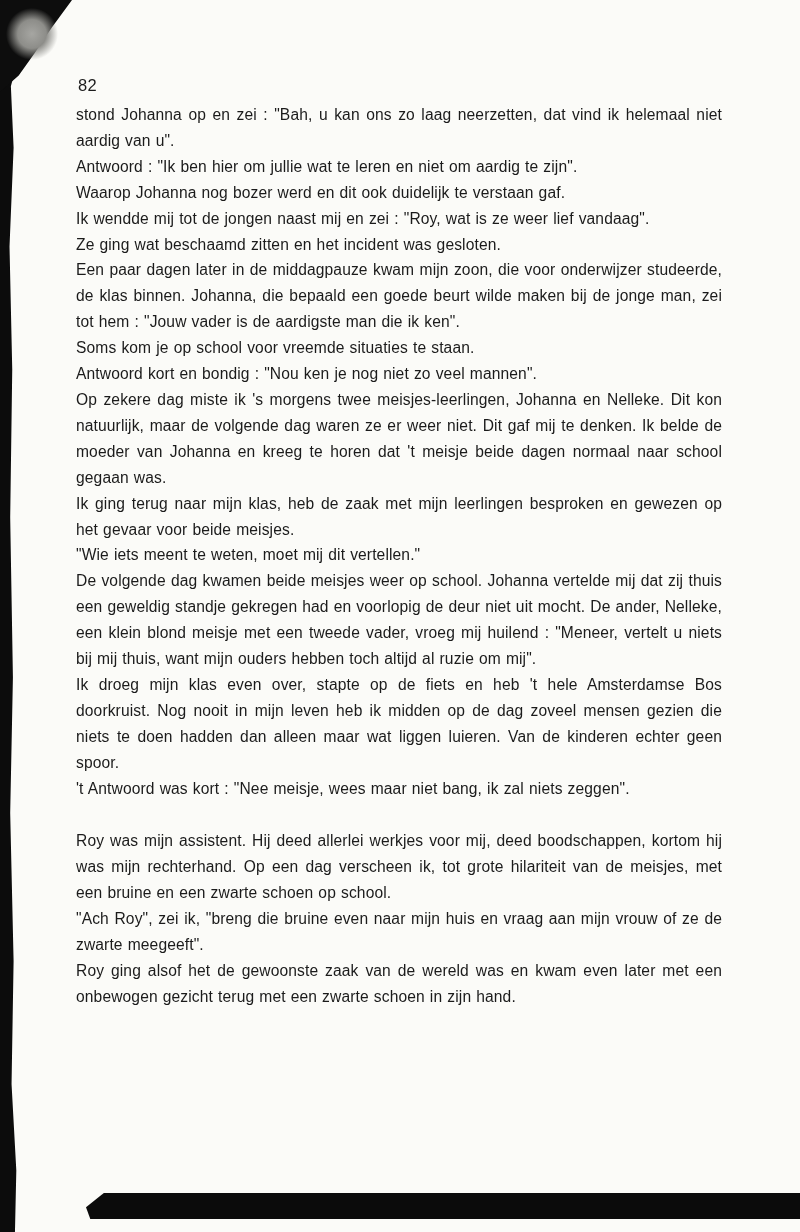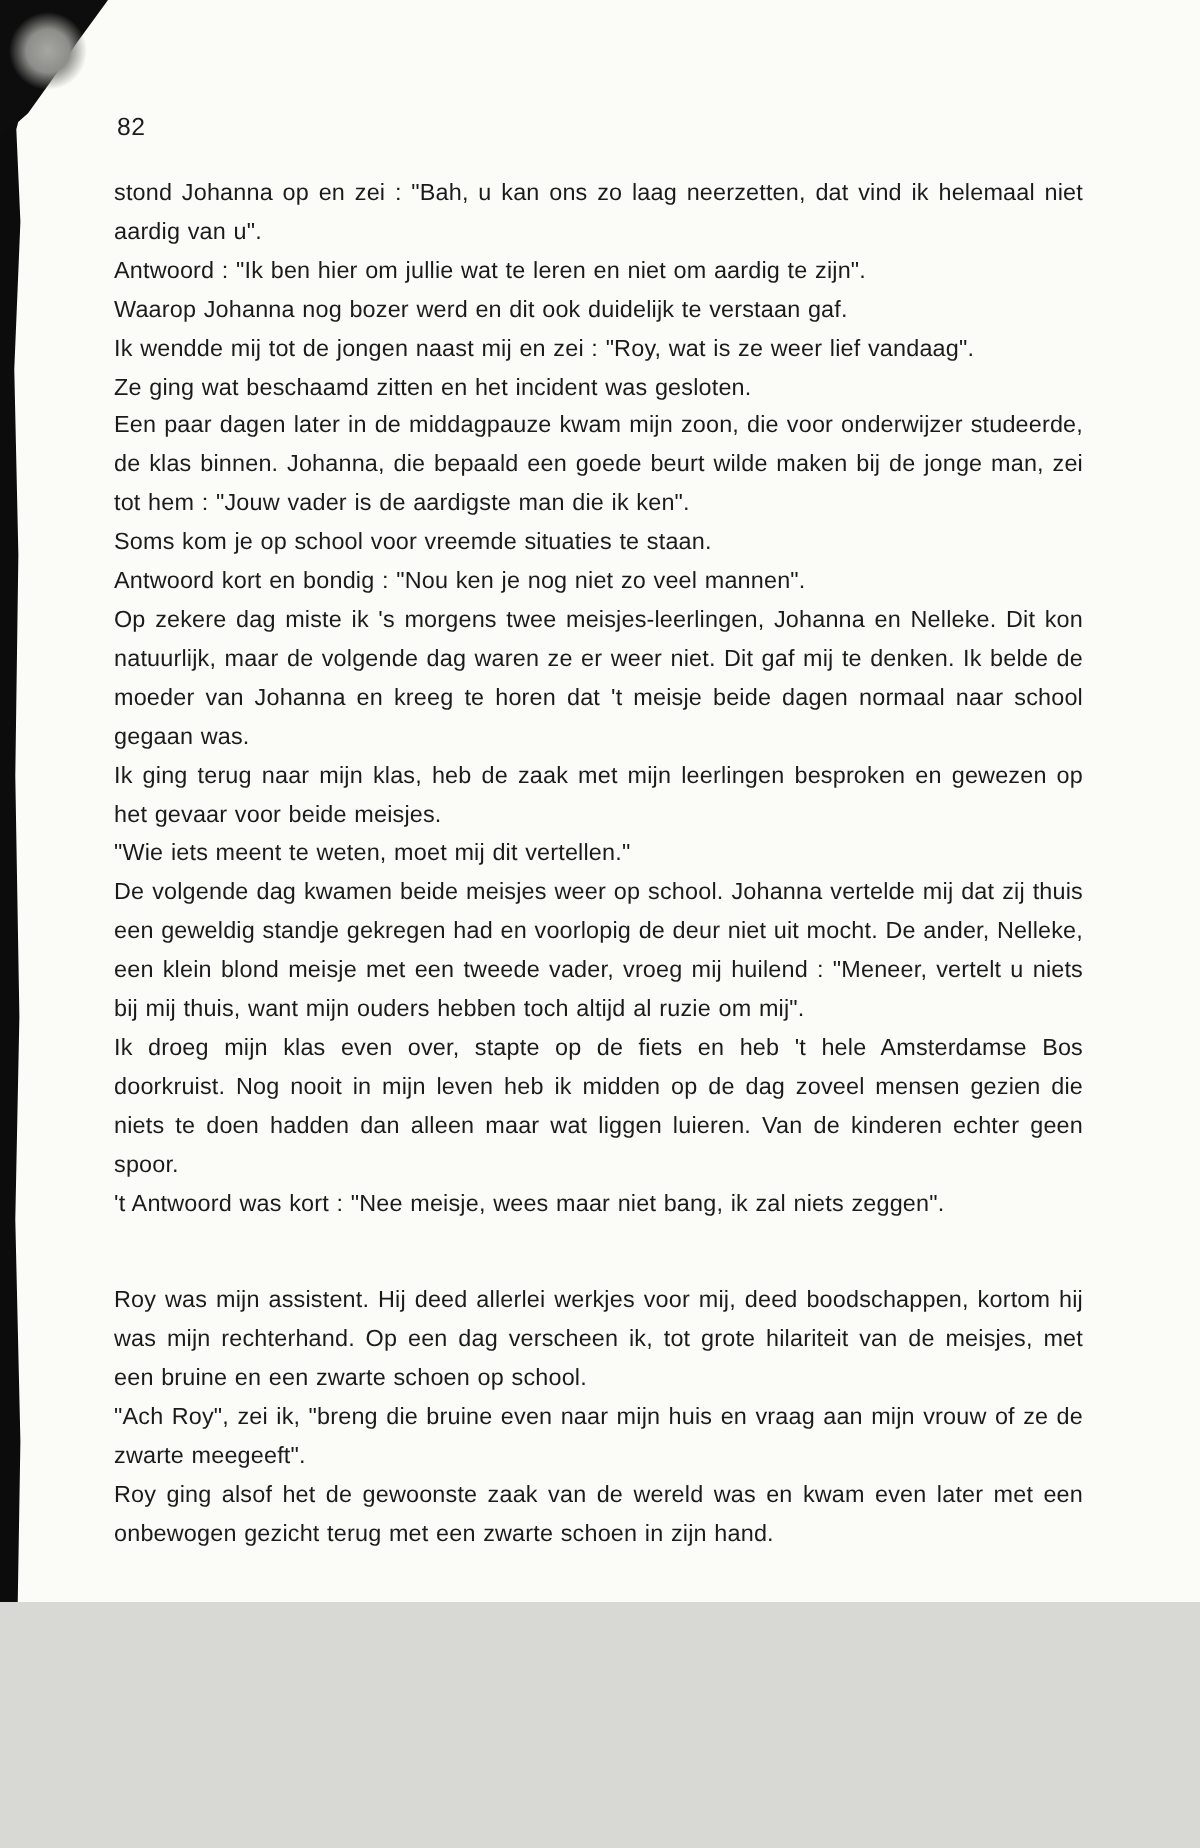--- a/index.html
+++ b/index.html
@@ -3,21 +3,21 @@
 <meta charset="utf-8">
 <style>
   html, body {
     margin: 0;
     padding: 0;
     background: #d8d8d4;
   }
   .page {
     position: relative;
     width: 800px;
-    height: 1068px;
+    height: 1232px;
     margin: 0 auto;
     background: #fbfbf8;
     overflow: hidden;
     font-family: "Liberation Sans", sans-serif;
     color: #1b1b1b;
   }
 
   
   .artifact { position: absolute; pointer-events: none; }
   .left-band {
@@ -51,30 +51,30 @@
   
   .page-number {
     position: absolute;
     left: 78px; top: 76px;
     font-size: 16.5px;
     font-weight: 400;
     letter-spacing: 0.3px;
   }
   .text-block {
     position: absolute;
-    left: 76px; top: 116px;
+    left: 76px; top: 102px;
     width: 646px;
     font-size: 15.6px;
     line-height: 25.9px;
     text-align: justify;
     letter-spacing: 0.12px;
     word-spacing: 0.6px;
   }
   .text-block p { margin: 0; }
-  .text-block p.gap-before { margin-top: 39px; }
+  .text-block p.gap-before { margin-top: 27px; }
 </style>
 </head>
 <body>
 
 <main class="page">
 
   <div class="artifact left-band"></div>
   <div class="artifact corner-dark"></div>
   <div class="artifact corner-gray"></div>
   <div class="artifact bottom-bar"></div>

